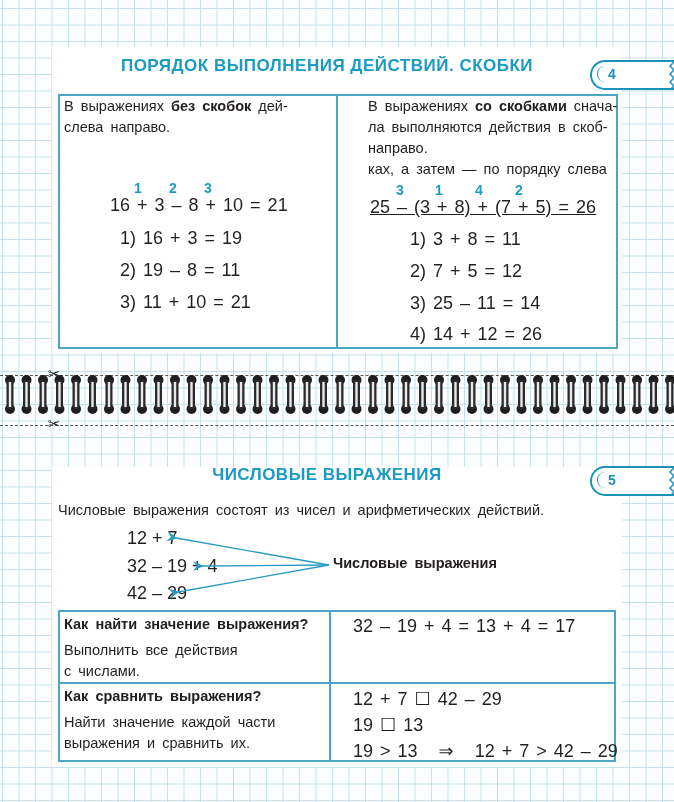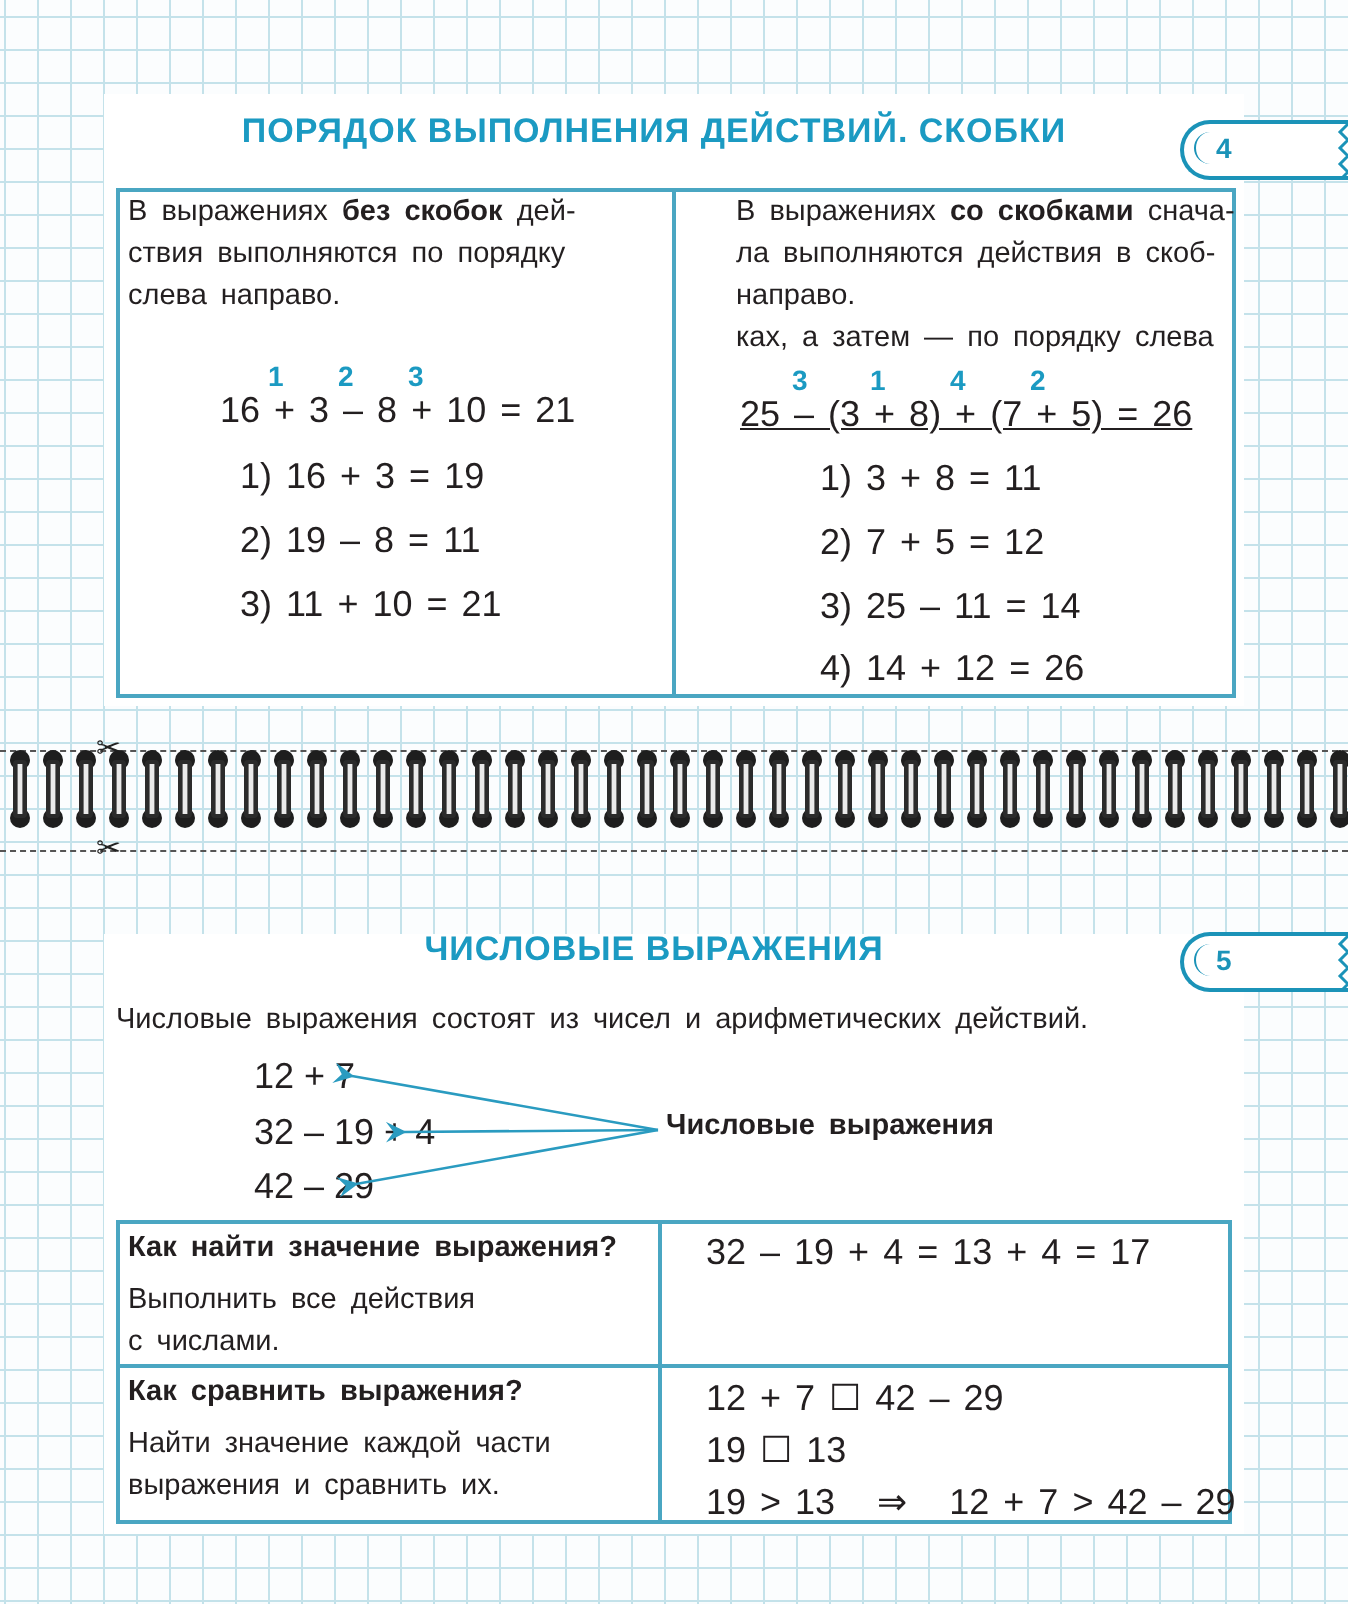--- a/index.html
+++ b/index.html
@@ -53,21 +53,20 @@
   <svg width="8" height="30">
       <polyline points="6,2 2,6 6,10 2,14 6,18 2,22 6,26 2,30" fill="none" stroke="#1b93b8" stroke-width="1.5"></polyline>
     </svg>
 </div>
 
 <div class="box" style="left:58px;top:94px;width:560px;height:255px;"></div>
 <div class="vline" style="left:336px;top:94px;height:255px;"></div>
 
 <div class="txt" style="left:64px;top:96px;width:270px;">
   <div><span>В выражениях</span> <b>без скобок</b> <span>дей-</span></div>
-  <div>ствия выполняются по порядку</div>
   <div>слева направо.</div>
 </div>
 <span class="step" style="left:134px;top:180px;">1</span>
 <span class="step" style="left:169px;top:180px;">2</span>
 <span class="step" style="left:204px;top:180px;">3</span>
 <div class="eq" style="left:110px;top:195px;">16 + 3 – 8 + 10 = 21</div>
 <div class="eq" style="left:120px;top:228px;">1) 16 + 3 = 19</div>
 <div class="eq" style="left:120px;top:260px;">2) 19 – 8 = 11</div>
 <div class="eq" style="left:120px;top:292px;">3) 11 + 10 = 21</div>
 

